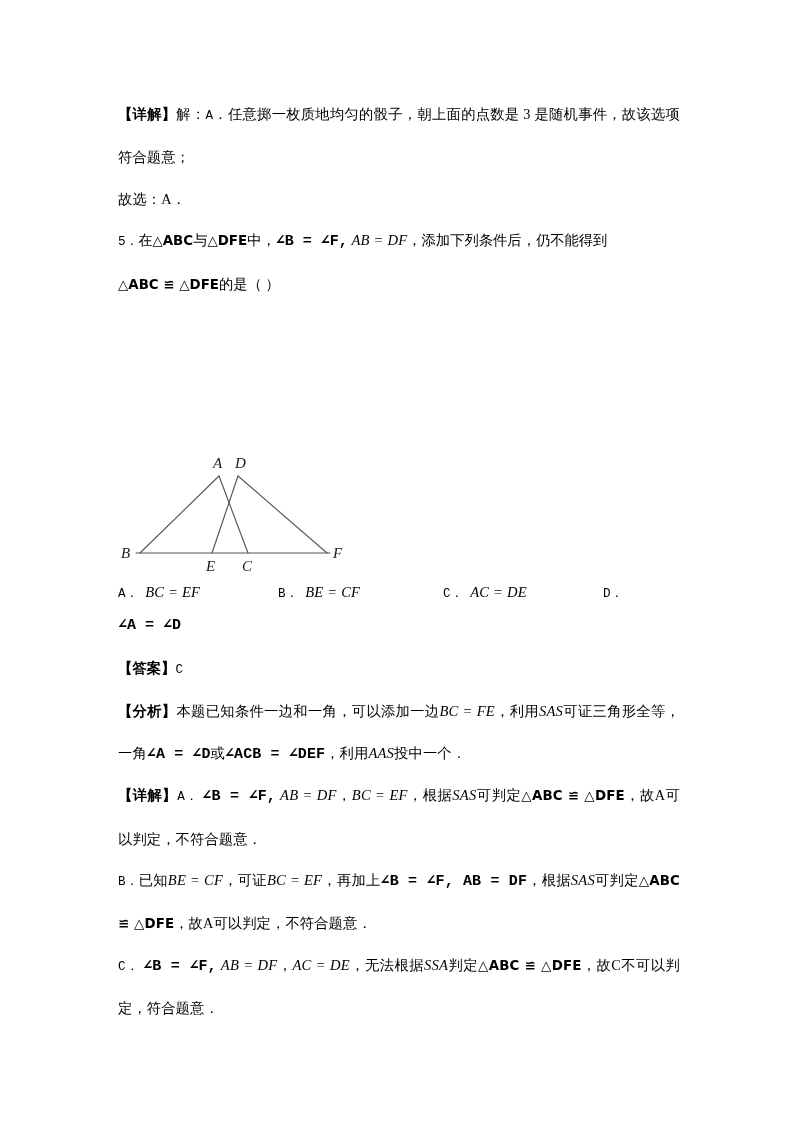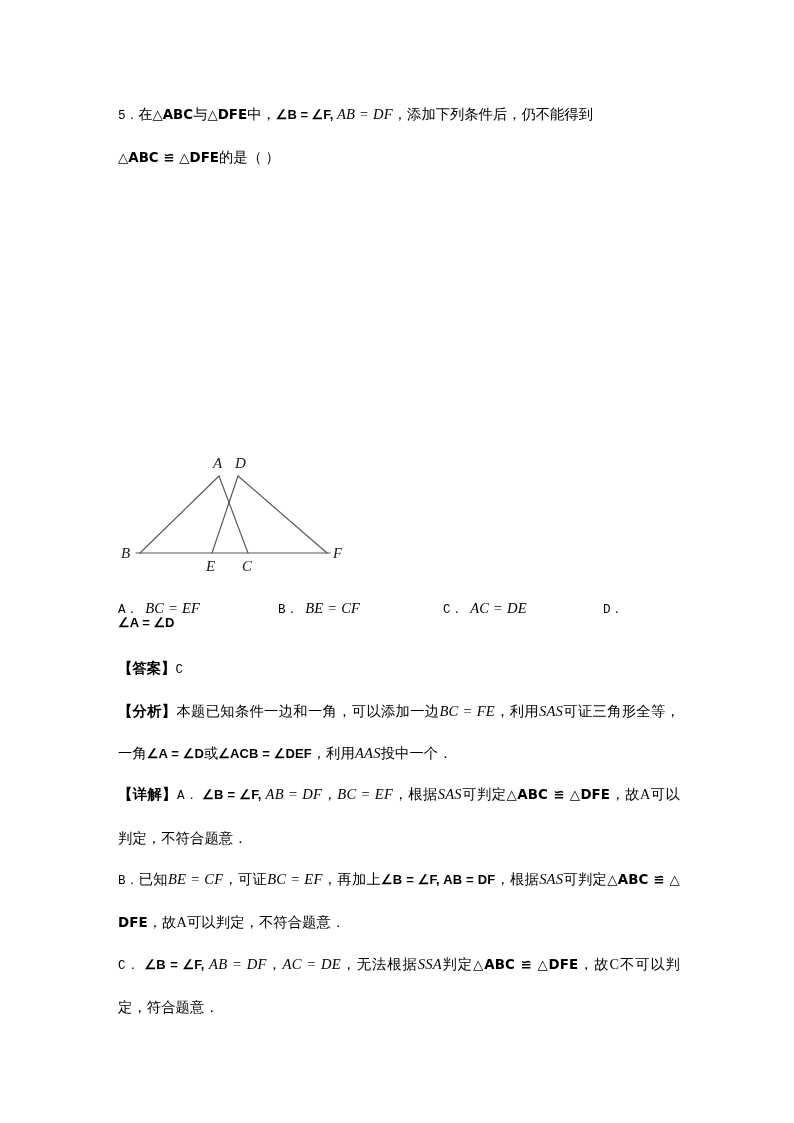--- a/index.html
+++ b/index.html
@@ -51,24 +51,24 @@
     font-size: 14.6px;
     letter-spacing: 0.2px;
   }
   .mtri {
     font-family: "DejaVu Sans", sans-serif;
     font-weight: bold;
     font-style: normal;
     font-size: 13.4px;
   }
   .mang {
-    font-family: Liberation Sans, sans-serif;
+    font-family: Liberation Mono, monospace;
     font-weight: bold;
     font-style: normal;
-    font-size: 13px;
+    font-size: 15px;
   }
   .bk {
     font-weight: bold;
   }
   
   .qline {
     font-size: 14.3px;
     line-height: 41.4px;
     margin: 0;
     text-align: left;
@@ -81,21 +81,20 @@
     width: 300px;
     height: 124px;
   }
   
   .options {
     position: absolute;
     left: 118px;
     top: 583px;
     width: 562px;
     height: 30px;
-    margin-top: 16px;
   }
   .opt {
     position: absolute;
     top: 0;
     white-space: nowrap;
   }
   .opt .lab {
     font-family: "Liberation Mono", "DejaVu Sans Mono", monospace;
     font-size: 12.6px;
   }
@@ -115,24 +114,26 @@
     width: 562px;
   }
 </style>
 </head>
 <body>
 
 <div class="page">
 
   <div class="body-col">
 
+    <p class="para"><span class="bk">【详解】</span><span>解：</span><span class="lat">A</span><span>．任意掷一枚质地均匀的骰子，朝上面的点数是 3 是随机事件，故该选项符合题意；</span></p>
 
 
 
 
+    <p class="para"><span>故选：A．</span></p>
 
     <p class="qline"><span class="lat">5．</span><span>在</span><span class="mtri bk">△ABC</span><span>与</span><span class="mtri">△DFE</span><span>中，</span><span class="mang">∠B = ∠F,</span>&nbsp;<span class="mi">AB = DF</span><span>，添加下列条件后，仍不能得到</span></p>
 
     <p class="qline"><span class="mtri">△ABC ≌ △DFE</span><span>的是（        ）</span></p>
 
   </div>
 
   <div class="figure-wrap">
     <svg width="300" height="124" viewBox="0 0 300 124">
       <g stroke="#555555" stroke-width="1.15" fill="none" stroke-linecap="round">

